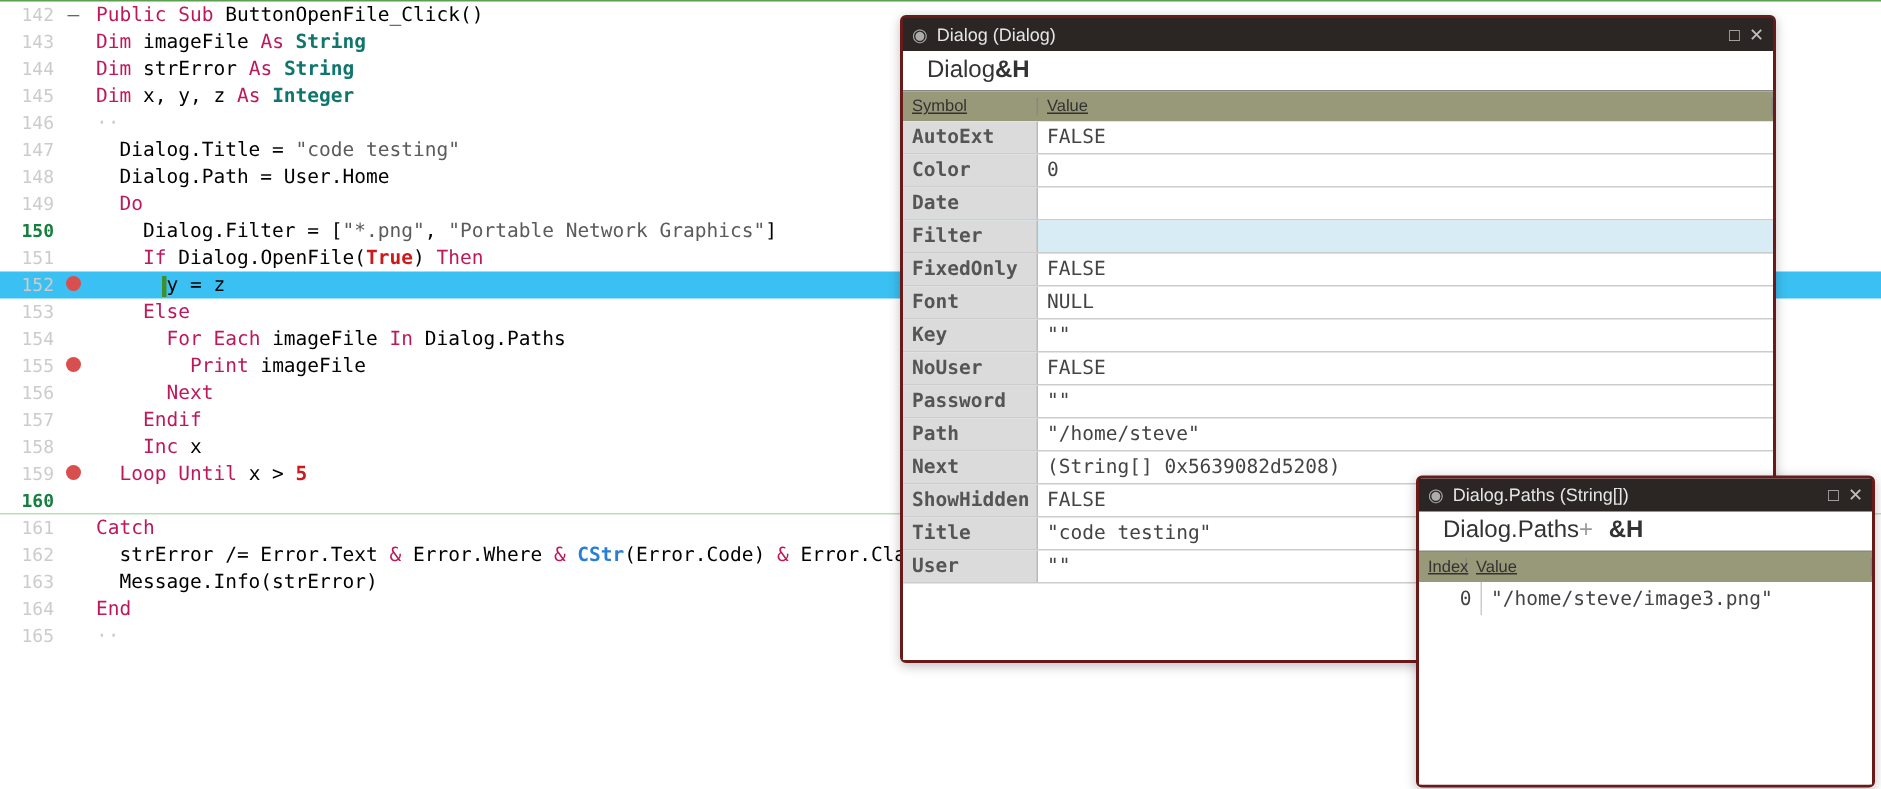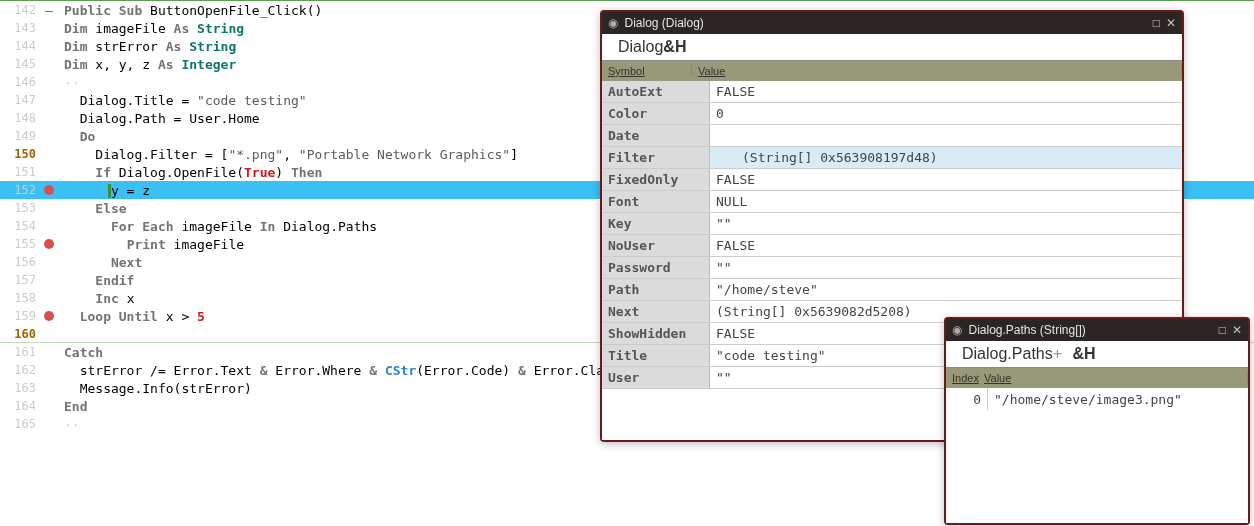--- a/index.html
+++ b/index.html
@@ -27,36 +27,36 @@
   white-space: pre;
 }
 .gutter-num {
   width: 38px;
   text-align: right;
   color: #ccc;
   padding-right: 2px;
   font-size: 12px;
   user-select: none;
 }
-.gutter-num.current { color: #a16207; font-weight: bold; }
+.gutter-num.current { color: #15803d; font-weight: bold; }
 .gutter-mark {
   width: 22px;
   text-align: center;
   position: relative;
 }
 .gutter-mark .bp {
   display:inline-block;
   width:10px;height:10px;border-radius:50%;
   background:#d94e4e;
 }
 .gutter-mark .minus {
   color:#666;
 }
 .code { padding-left: 4px; }
-.kw-dark { font-weight: bold; color: #737373; }
+.kw-dark { font-weight: normal; color: #be185d; }
 .kw-orange { font-weight: bold; color: #0f766e; }
 .kw-red { font-weight: bold; color: #cc1a1a; }
 .kw-blue { font-weight: bold; color: #2a7fd4; }
 .str { color: #5b5b5b; }
 .num { font-weight: bold; color: #cc1a1a; }
 .dots { color: #ccc; }
 .line.hl {
   background: #3ac0f2;
 }
 .line.hl .code { position: relative; }
@@ -114,21 +114,21 @@
 .win-body { flex:1; overflow:auto; background:#fff; }
 .kv-row {
   display:flex;
   height:22px;
   align-items:center;
   border-bottom: 1px solid #ccc;
   font-family: monospace;
   font-size: 13px;
 }
 .kv-row .k {
-  width: 108px;
+  width: 90px;
   padding: 0 6px;
   background:#dbdbdb;
   font-weight:bold;
   color:#555;
   border-right: 1px solid #bbb;
   height:100%;
   display:flex;
   align-items:center;
 }
 .kv-row .v { padding: 0 6px; color:#444; flex:1;}
@@ -207,21 +207,20 @@
       <div class="kv-row">
         <div class="k">Color</div>
         <div class="v">0</div>
       </div>
       <div class="kv-row">
         <div class="k">Date</div>
         <div class="v"></div>
       </div>
       <div class="kv-row sel">
         <div class="k">Filter</div>
-        <div class="v">(String[] 0x563908197d48)</div>
       </div>
       <div class="kv-row">
         <div class="k">FixedOnly</div>
         <div class="v">FALSE</div>
       </div>
       <div class="kv-row">
         <div class="k">Font</div>
         <div class="v">NULL</div>
       </div>
       <div class="kv-row">

